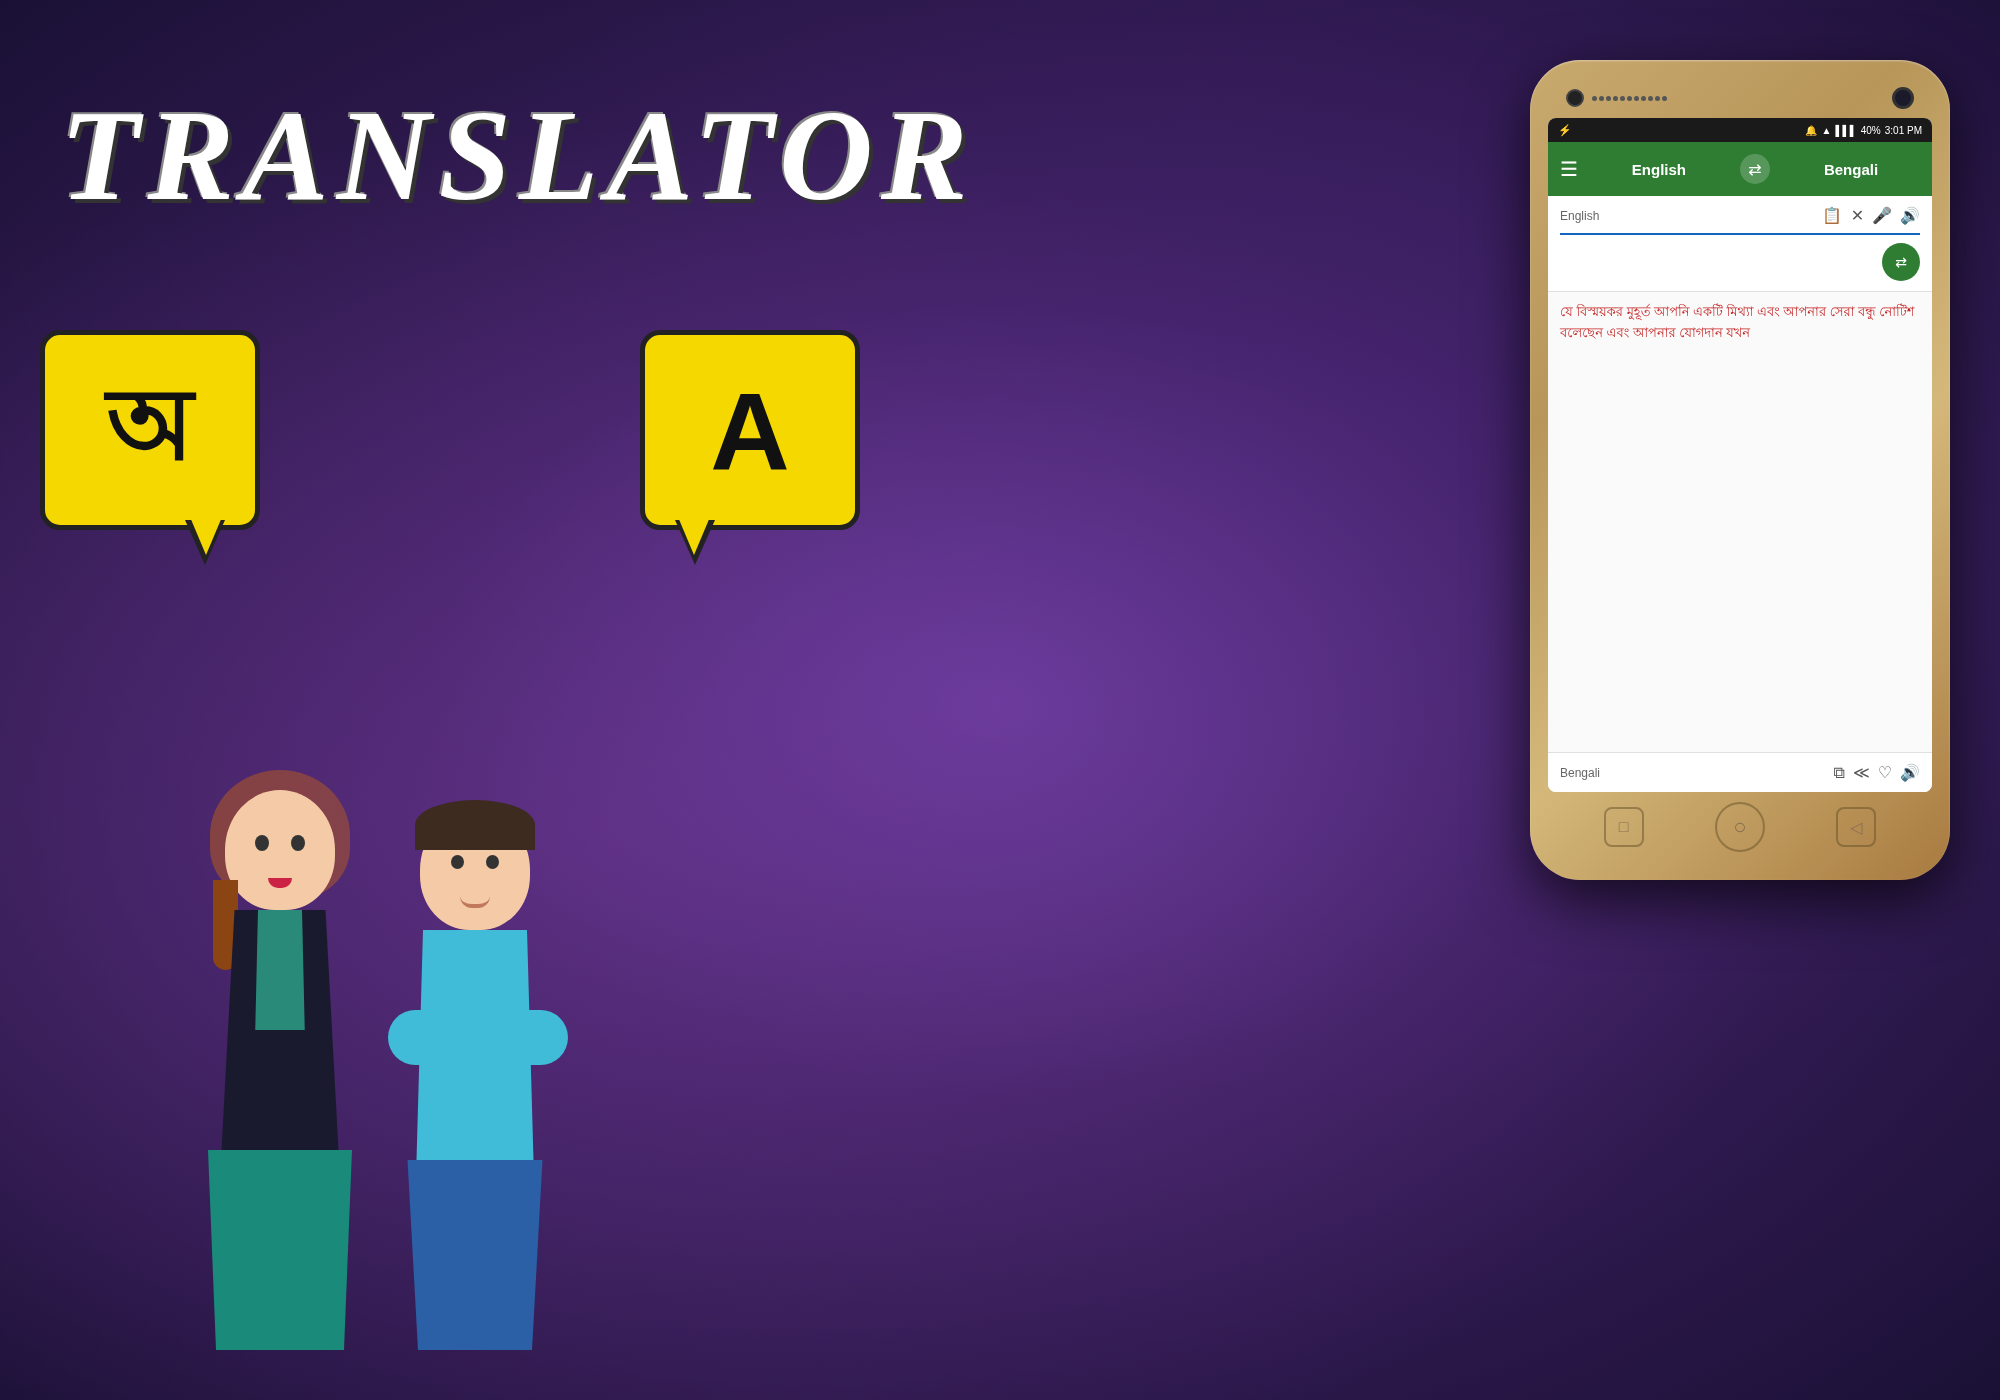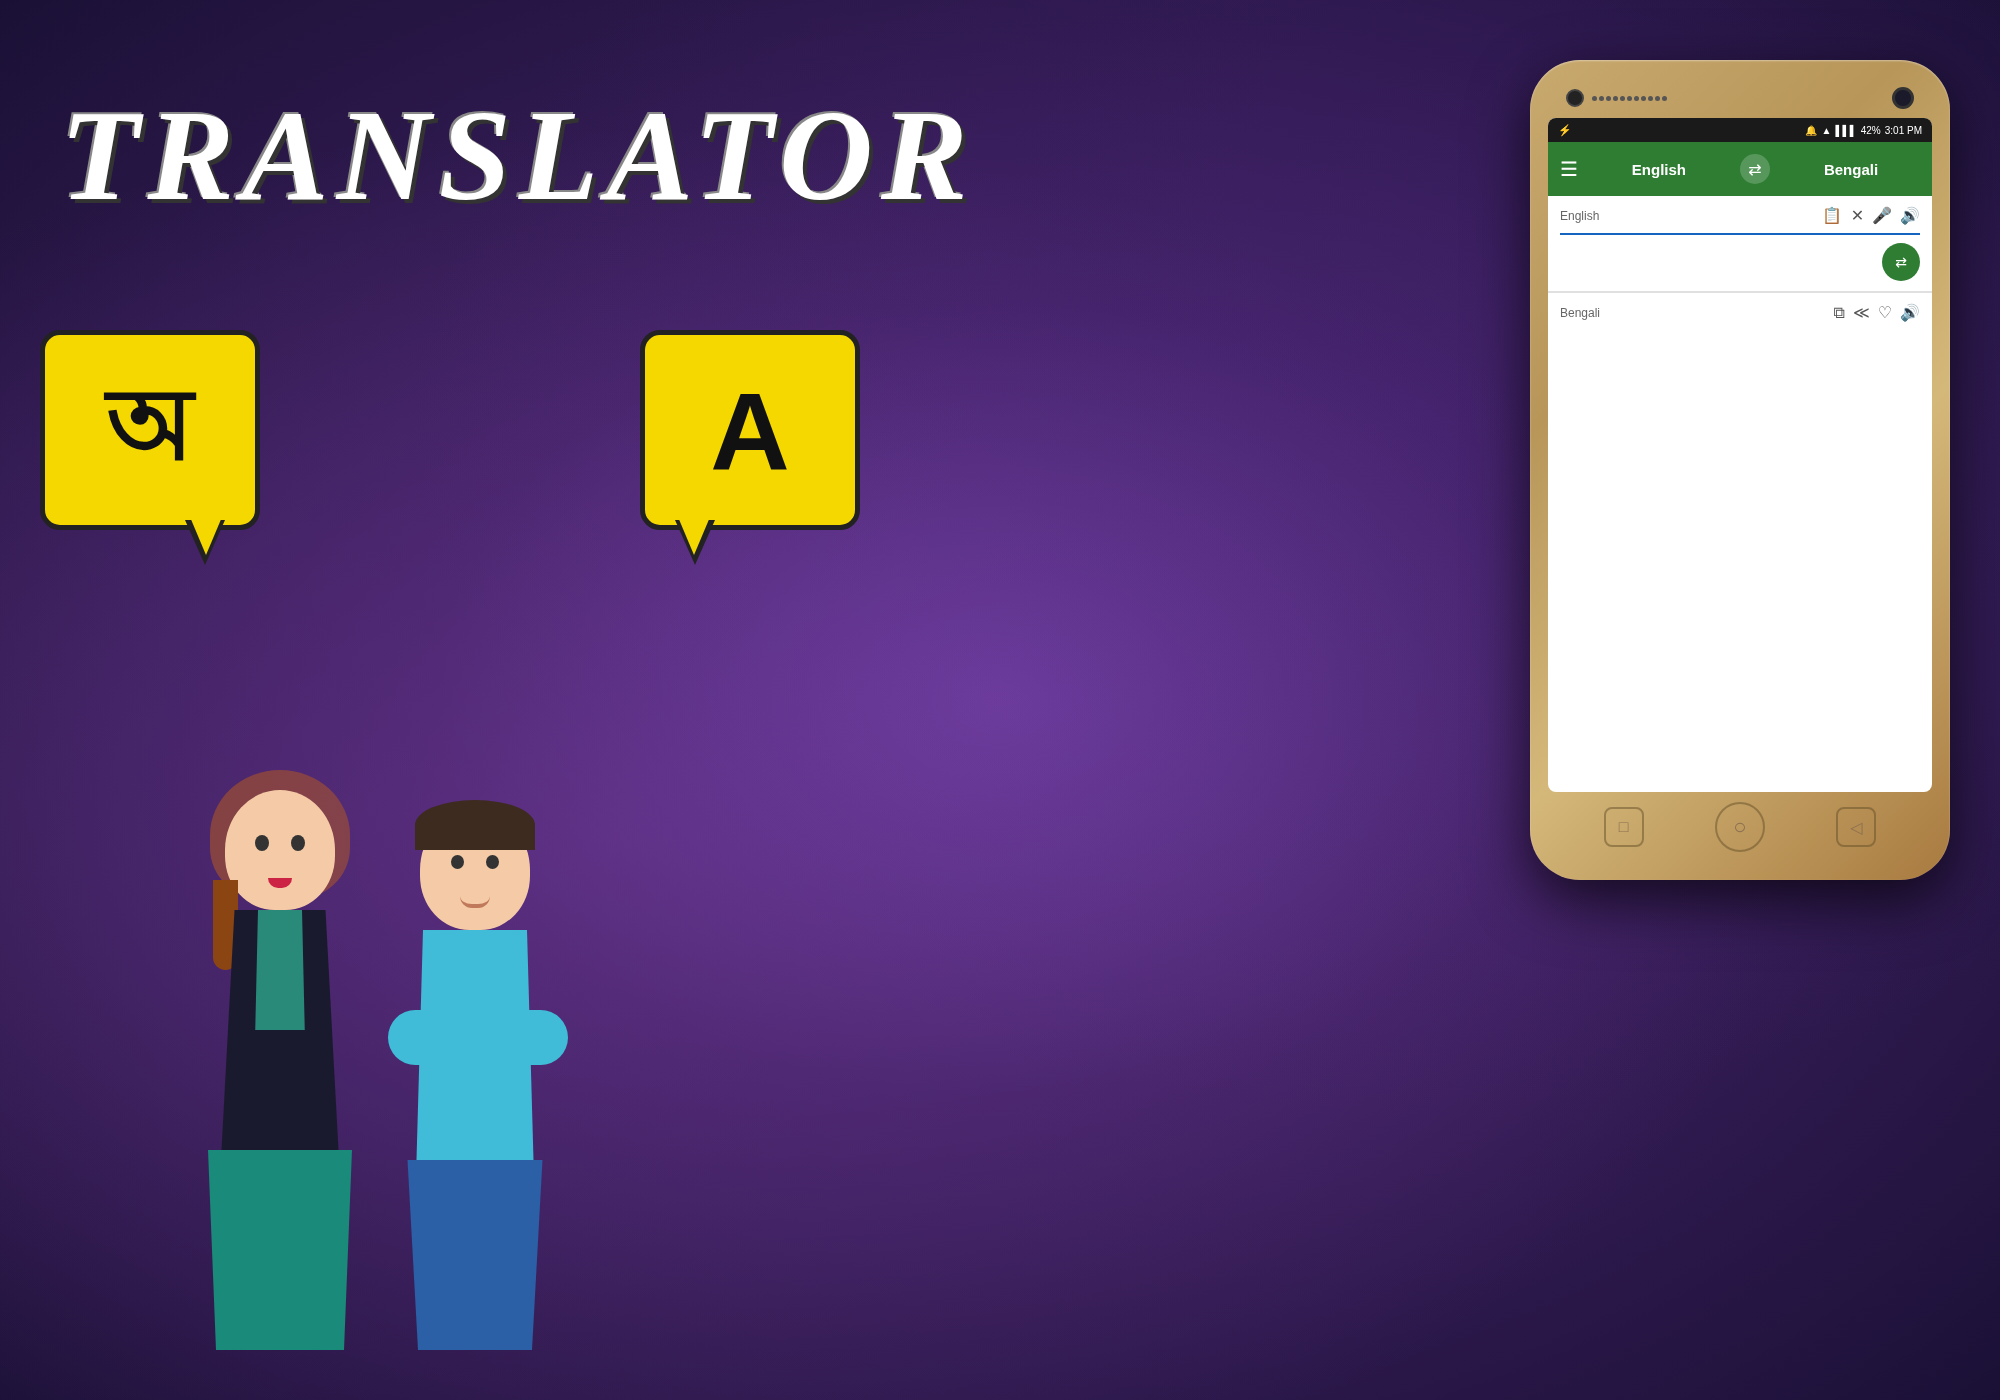--- a/index.html
+++ b/index.html
@@ -565,21 +565,21 @@
     </div>
 
     <div class="phone-screen">
 
       <div class="status-bar">
         <span>⚡</span>
         <div class="status-icons">
           <span>🔔</span>
           <span>▲</span>
           <span>▌▌▌</span>
-          <span>42%</span>
+          <span>40%</span>
           <span>3:01 PM</span>
         </div>
       </div>
 
       <div class="app-header">
         <span class="header-menu">☰</span>
         <span class="header-lang-left">English</span>
         <div class="header-swap">
           <span>⇄</span>
         </div>
@@ -596,20 +596,23 @@
             <span class="input-icon">🔊</span>
           </div>
         </div>
         <div class="translate-btn-area">
           <div class="translate-btn">
             <span>⇄</span>
           </div>
         </div>
       </div>
 
+      <div class="output-area">
+        <div class="output-text">যে বিস্ময়কর মুহূর্ত আপনি একটি মিথ্যা এবং আপনার সেরা বন্ধু নোটিশ বলেছেন এবং আপনার যোগদান যখন</div>
+      </div>
 
       <div class="output-footer">
         <span class="output-lang-label">Bengali</span>
         <div class="output-icons">
           <span class="input-icon">⧉</span>
           <span class="input-icon">≪</span>
           <span class="input-icon">♡</span>
           <span class="input-icon">🔊</span>
         </div>
       </div>

